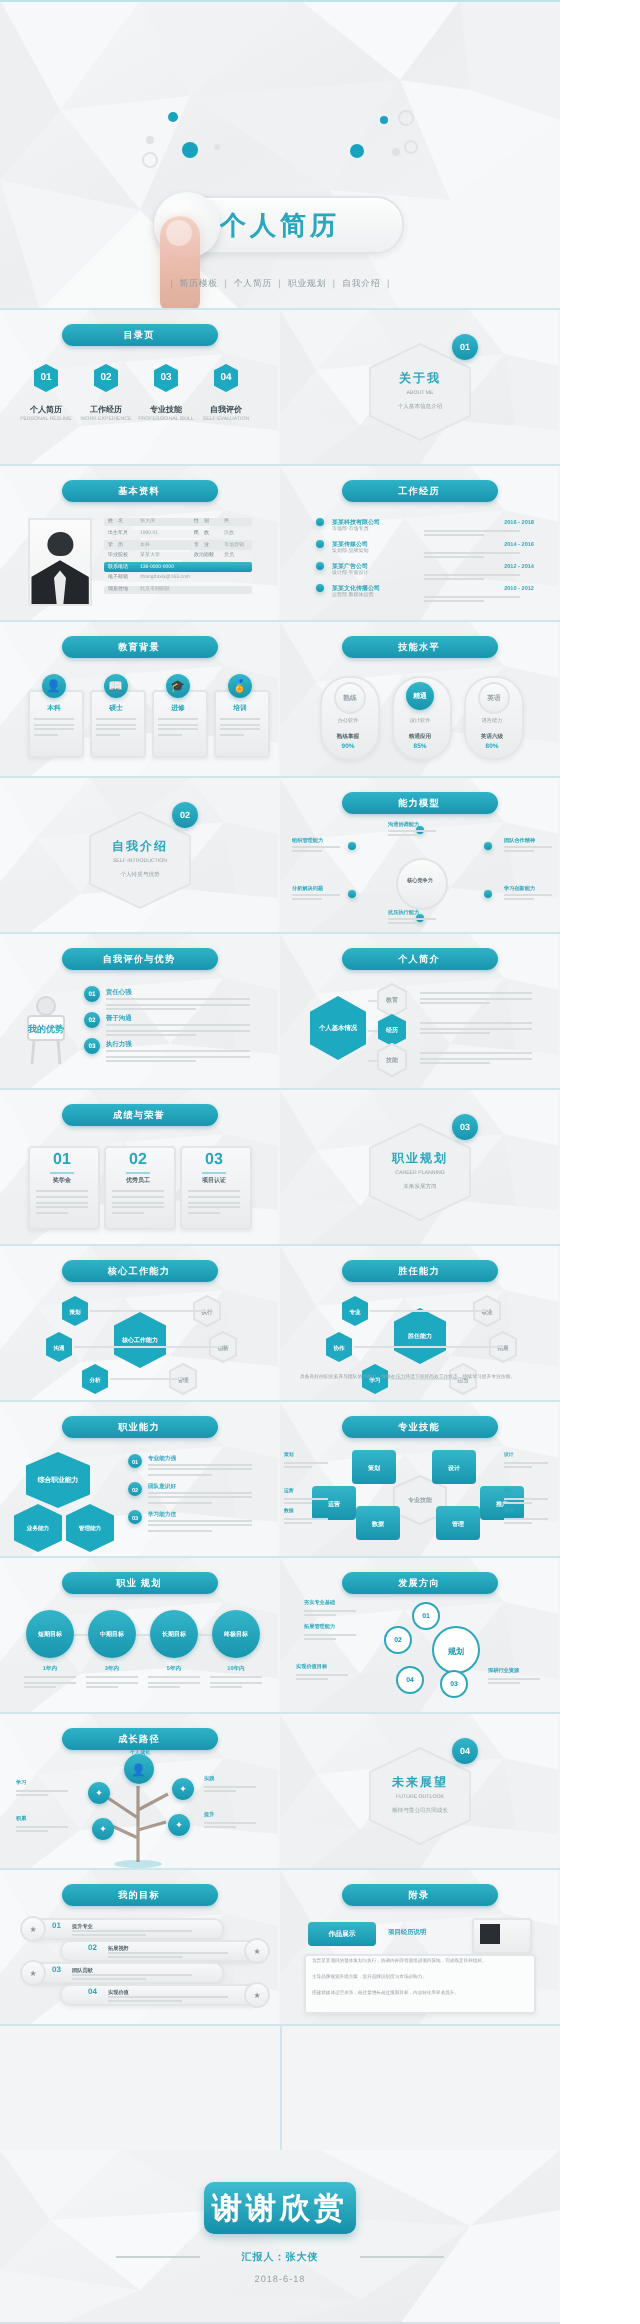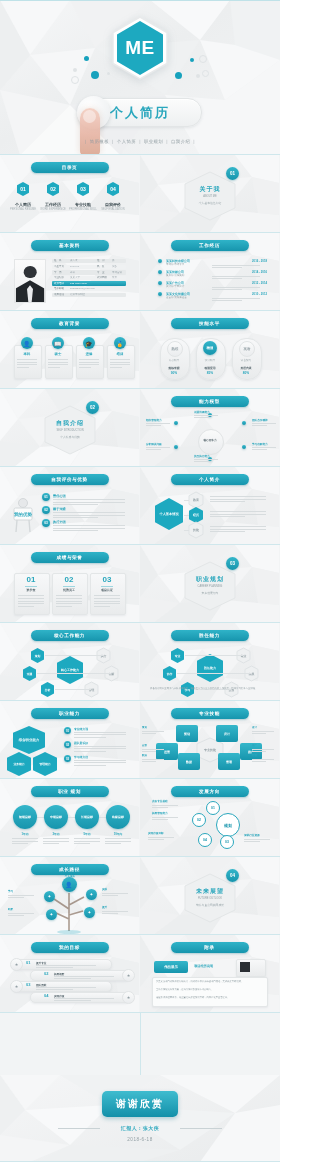--- a/index.html
+++ b/index.html
@@ -109,21 +109,21 @@
   .tbl-row.hi{background:linear-gradient(180deg,#3bb8cb,#1795ad);}
 
   
   .endslide{position:absolute;left:0;top:1075px;width:280px;height:87px;overflow:hidden;}
   .endslide .poly{background:linear-gradient(160deg,#f5f6f7,#e9ebec);}
   .end-btn{position:absolute;left:50%;top:16px;transform:translateX(-50%);
            width:76px;height:26px;border-radius:5px;
            background:linear-gradient(180deg,#3fbccf,#1390a9);
            box-shadow:0 2px 4px rgba(20,120,140,.3);
            display:flex;align-items:center;justify-content:center;
-           color:#fff;font-size:10px;font-weight:700;letter-spacing:2px;}
+           color:#fff;font-size:15px;font-weight:700;letter-spacing:2px;}
   .end-name{position:absolute;left:0;top:50px;width:280px;text-align:center;
             color:#2aa7bd;font-size:5px;font-weight:700;letter-spacing:.5px;}
   .end-rule{position:absolute;top:52.5px;height:1px;background:#c9d2d5;width:42px;}
   .end-date{position:absolute;left:0;top:62px;width:280px;text-align:center;
             color:#93a0a5;font-size:4.6px;letter-spacing:.5px;}
   .botline{position:absolute;left:0;bottom:0;width:280px;height:1px;background:#cfe7ec;}
 </style>
 </head>
 <body>
 
@@ -152,27 +152,20 @@
     <div class="dot d-teal" style="left:91px;top:71px;width:8px;height:8px;"></div>
     <div class="dot d-grey" style="left:73px;top:68px;width:4px;height:4px;"></div>
     <div class="dot d-ring" style="left:71px;top:76px;width:6px;height:6px;"></div>
     <div class="dot d-grey" style="left:107px;top:72px;width:3px;height:3px;"></div>
     <div class="dot d-teal" style="left:190px;top:58px;width:4px;height:4px;"></div>
     <div class="dot d-ring" style="left:199px;top:55px;width:6px;height:6px;"></div>
     <div class="dot d-teal" style="left:175px;top:72px;width:7px;height:7px;"></div>
     <div class="dot d-grey" style="left:196px;top:74px;width:4px;height:4px;"></div>
     <div class="dot d-ring" style="left:202px;top:70px;width:5px;height:5px;"></div>
 
-    <div class="hexwrap">
-      <svg class="hex" viewBox="0 0 58 64">
-        <polygon points="29,1 56,16.5 56,47.5 29,63 2,47.5 2,16.5" fill="#ffffff" stroke="#e8eaeb" stroke-width="1.5"></polygon>
-        <polygon points="29,5 52,18.5 52,45.5 29,59 6,45.5 6,18.5" fill="#1da9c0"></polygon>
-      </svg>
-      <div class="hex-label">ME</div>
-    </div>
 
     <div class="pill-title">
       <div class="knob"></div>
       <span>个人简历</span>
     </div>
     <div class="finger"></div>
     <div class="cover-sub">｜ 简历模板 ｜ 个人简历 ｜ 职业规划 ｜ 自我介绍 ｜</div>
   </div>
 
   <div class="grid">

